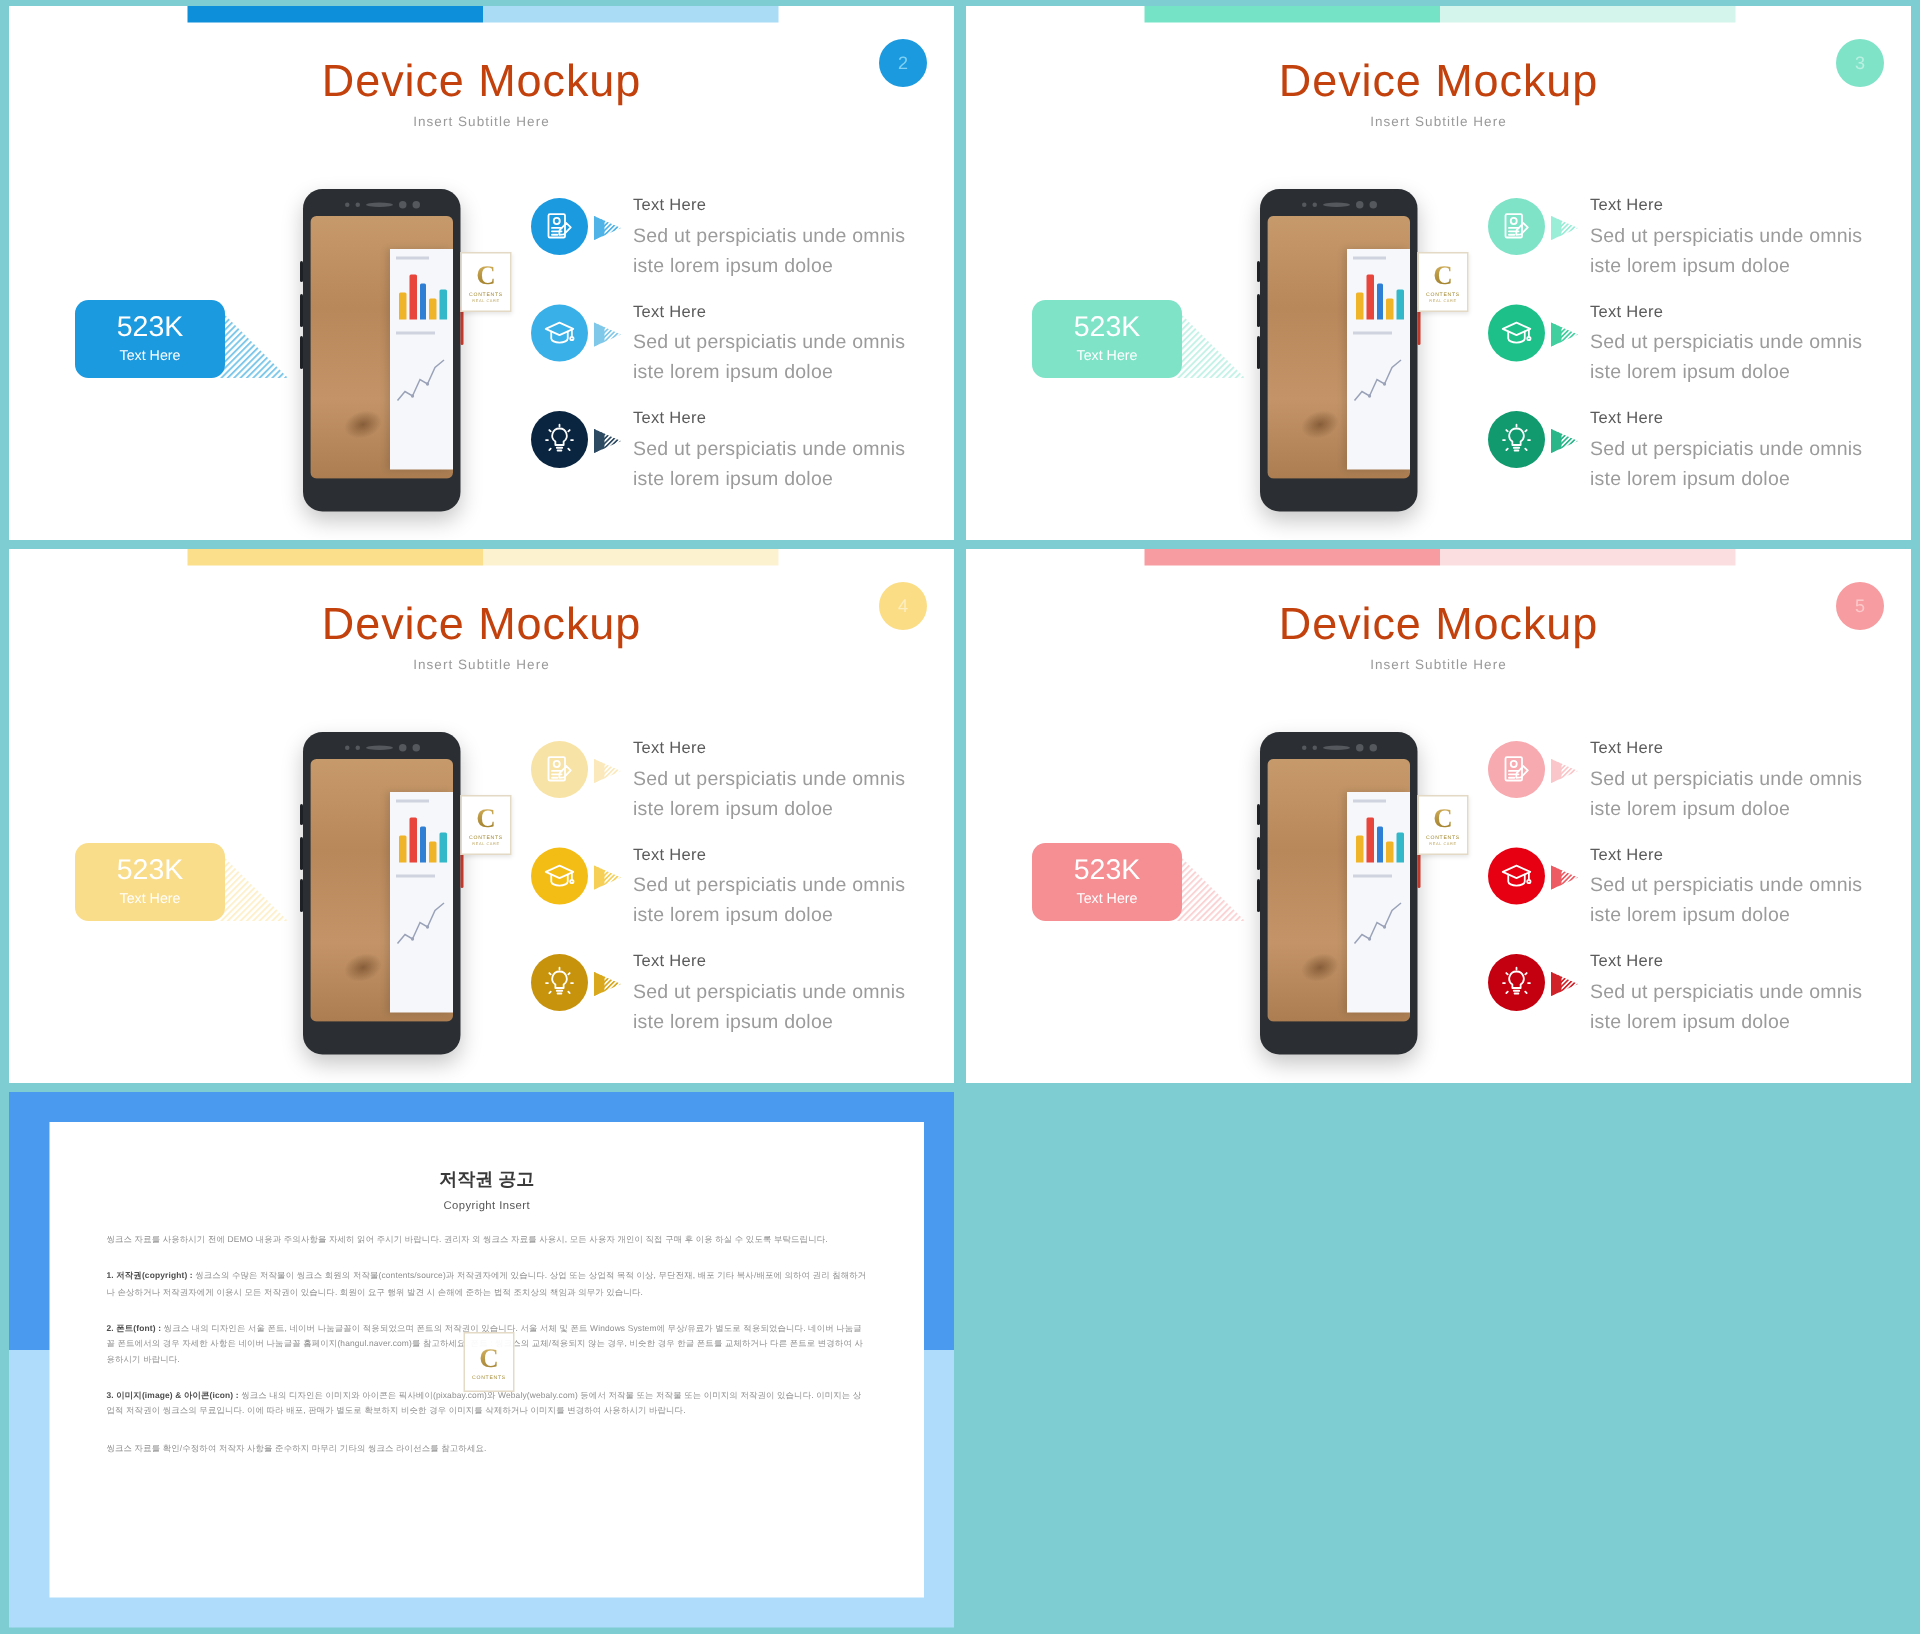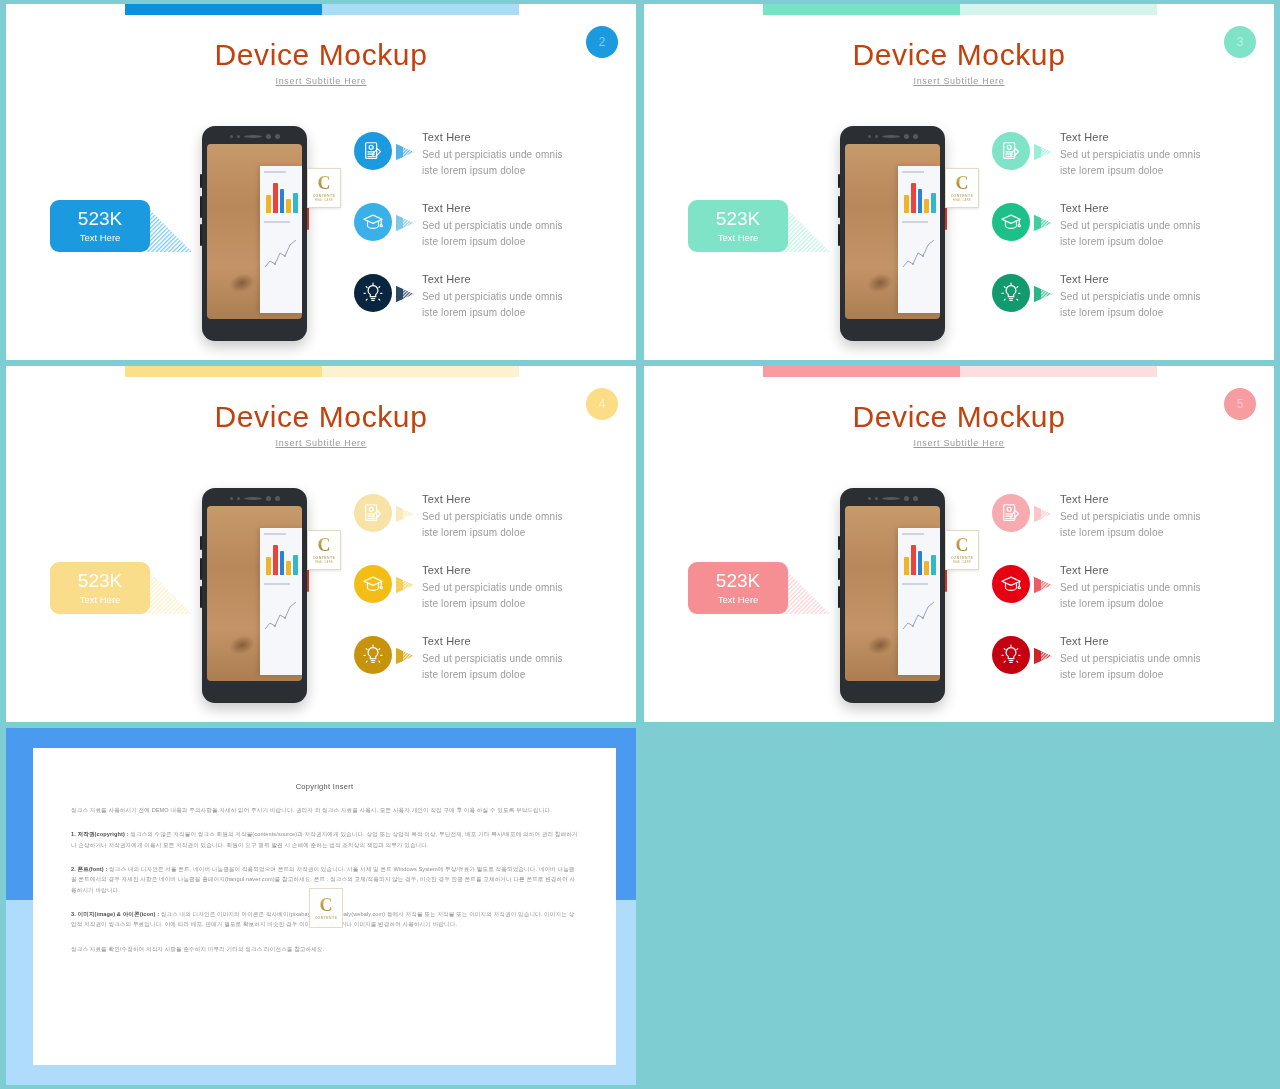--- a/index.html
+++ b/index.html
@@ -41,21 +41,20 @@
     position:absolute; left:0; right:0; top:34px;
     text-align:center;
     font-size:30px; font-weight:400; letter-spacing:.6px;
     color:#c2410c;
   }
   .subtitle {
     position:absolute; left:0; right:0; top:72px;
     text-align:center;
     font-size:9px; letter-spacing:.7px;
     color:#9a9a9a;
-    text-decoration:underline;
   }
 
   
   .phone {
     position:absolute; left:196px; top:122px;
     width:105px; height:215px;
     background:#2b2f33;
     border-radius:13px;
     box-shadow:0 6px 14px rgba(0,0,0,.22);
   }
@@ -143,21 +142,21 @@
   .frow { display:flex; align-items:flex-start; height:71px; }
   .fcircle {
     width:38px; height:38px; border-radius:50%;
     flex:0 0 38px;
     display:flex; align-items:center; justify-content:center;
     margin-top:2px;
   }
   .farrow { width:26px; height:38px; flex:0 0 26px; margin-top:3px; }
   .ftext { padding-left:4px; padding-top:1px; }
   .ftitle { font-size:11px; color:#5b5b5b; letter-spacing:.2px; }
-  .fbody { font-size:10px; color:#9b9b9b; line-height:1.55; margin-top:4px; letter-spacing:.15px; }
+  .fbody { font-size:13px; color:#9b9b9b; line-height:1.55; margin-top:4px; letter-spacing:.15px; }
 
   
   .copy-panel {
     position:absolute; left:6px; top:728px; width:630px; height:357px;
   }
   .copy-frame-top {
     position:absolute; left:0; top:0; width:630px; height:172px; background:#4a9bf0;
   }
   .copy-frame-bot {
     position:absolute; left:0; top:172px; width:630px; height:185px; background:#aedcfa;
@@ -737,20 +736,21 @@
           </div>
         </div>
       </div>
     </div>
   </div>
 
 <div class="copy-panel">
   <div class="copy-frame-top"></div>
   <div class="copy-frame-bot"></div>
   <div class="copy-doc">
+    <div class="copy-title">저작권 공고</div>
     <div class="copy-subtitle">Copyright Insert</div>
     <div class="copy-para">씽크스 자료를 사용하시기 전에 DEMO 내용과 주의사항을 자세히 읽어 주시기 바랍니다. 권리자 외 씽크스 자료를 사용시, 모든 사용자 개인이 직접 구매 후 이용 하실 수 있도록 부탁드립니다.</div>
     <div class="copy-para">
       <b>1. 저작권(copyright) :</b>
       <span>씽크스의 수많은 저작물이 씽크스 회원의 저작물(contents/source)과 저작권자에게 있습니다. 상업 또는 상업적 목적 이상, 무단전재, 배포 기타 복사/배포에 의하여 권리 침해하거나 손상하거나 저작권자에게 이용시 모든 저작권이 있습니다. 회원이 요구 행위 발견 시 손해에 준하는 법적 조치상의 책임과 의무가 있습니다.</span>
     </div>
     <div class="copy-para">
       <b>2. 폰트(font) :</b>
       <span>씽크스 내의 디자인은 서울 폰트, 네이버 나눔글꼴이 적용되었으며 폰트의 저작권이 있습니다. 서울 서체 및 폰트 Windows System에 무상/유료가 별도로 적용되었습니다. 네이버 나눔글꼴 폰트에서의 경우 자세한 사항은 네이버 나눔글꼴 홈페이지(hangul.naver.com)를 참고하세요. 폰트 : 씽크스의 교체/적용되지 않는 경우, 비슷한 경우 한글 폰트를 교체하거나 다른 폰트로 변경하여 사용하시기 바랍니다.</span>
     </div>

